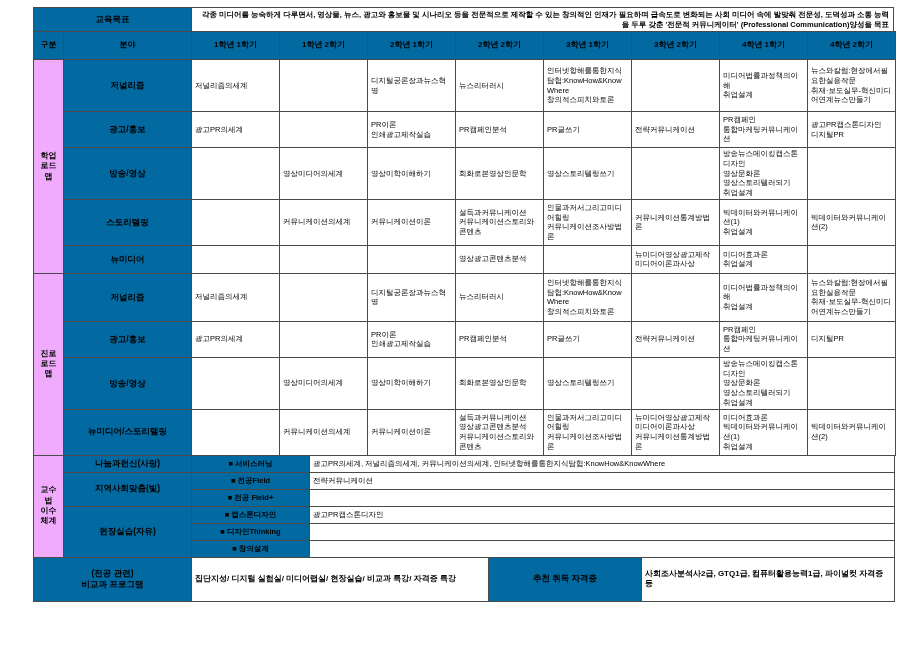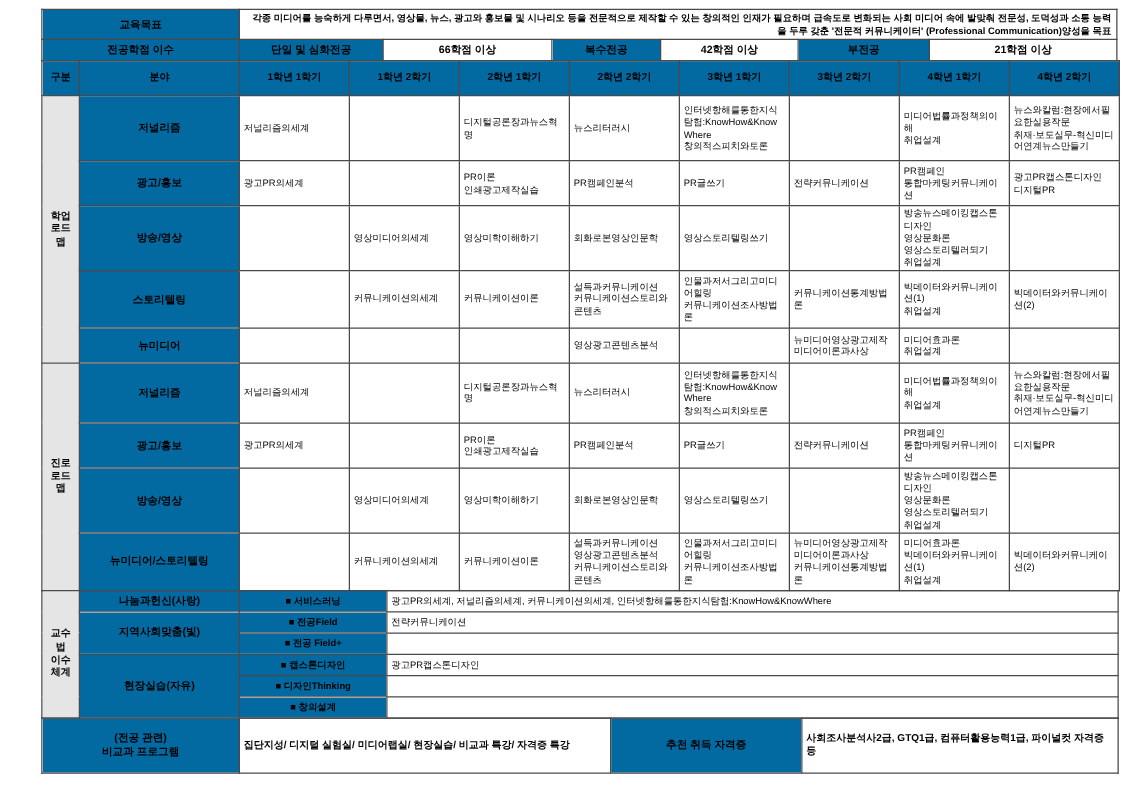--- a/index.html
+++ b/index.html
@@ -10,21 +10,21 @@
   table{border-collapse:collapse;table-layout:fixed;width:861px;margin-top:-1px;}
   td{border:1px solid #4a4a4a;padding:1px 3px;font-size:7.5px;line-height:1.3;
      vertical-align:middle;word-break:break-all;white-space:pre-line;overflow:hidden;}
   .g{background:#0369a1;}
   .b{font-weight:bold;}
   .c{text-align:center;}
   .lab{font-size:8.5px;}
   .hdr td{font-size:8px;}
   .goal{font-size:7.5px;text-align:right;font-weight:bold;padding:1px 4px;}
   .course{font-size:7.5px;text-align:left;}
-  .group{font-size:8px;background:#e5e5e5;}
+  .group{font-size:8px;background:#f0abfc;}
   .method{text-align:center;font-size:7.5px;}
   .content{text-align:left;font-size:7.5px;}
 </style>
 </head>
 <body>
 
 <div class="page">
 
 
   <table>
@@ -34,29 +34,20 @@
         <col style="width:135px">
       <col style="width:87px">
         <col style="width:110px">
         <col style="width:105px">
         <col style="width:150px">
     </colgroup>
     <tbody>
         <tr style="height:24px">
       <td class="g b c lab">교육목표</td>
       <td class="goal" colspan="6">각종 미디어를 능숙하게 다루면서, 영상물, 뉴스, 광고와 홍보물 및 시나리오 등을 전문적으로 제작할 수 있는 창의적인 인재가 필요하며 급속도로 변화되는 사회 미디어 속에 발맞춰 전문성, 도덕성과 소통 능력을 두루 갖춘 '전문적 커뮤니케이터' (Professional Communication)양성을 목표</td>
-    </tr>
-    <tr style="height:17px">
-      <td class="g b c lab">전공학점 이수</td>
-      <td class="g b c lab">단일 및 심화전공</td>
-      <td class="b c lab">66학점 이상</td>
-      <td class="g b c lab">복수전공</td>
-      <td class="b c lab">42학점 이상</td>
-      <td class="g b c lab">부전공</td>
-      <td class="b c lab">21학점 이상</td>
     </tr>
   </tbody>
     </table>
 
   <table>
     <colgroup>
       <col style="width:30px">
         <col style="width:128px">
       <col style="width:88px">
         <col style="width:88px">

